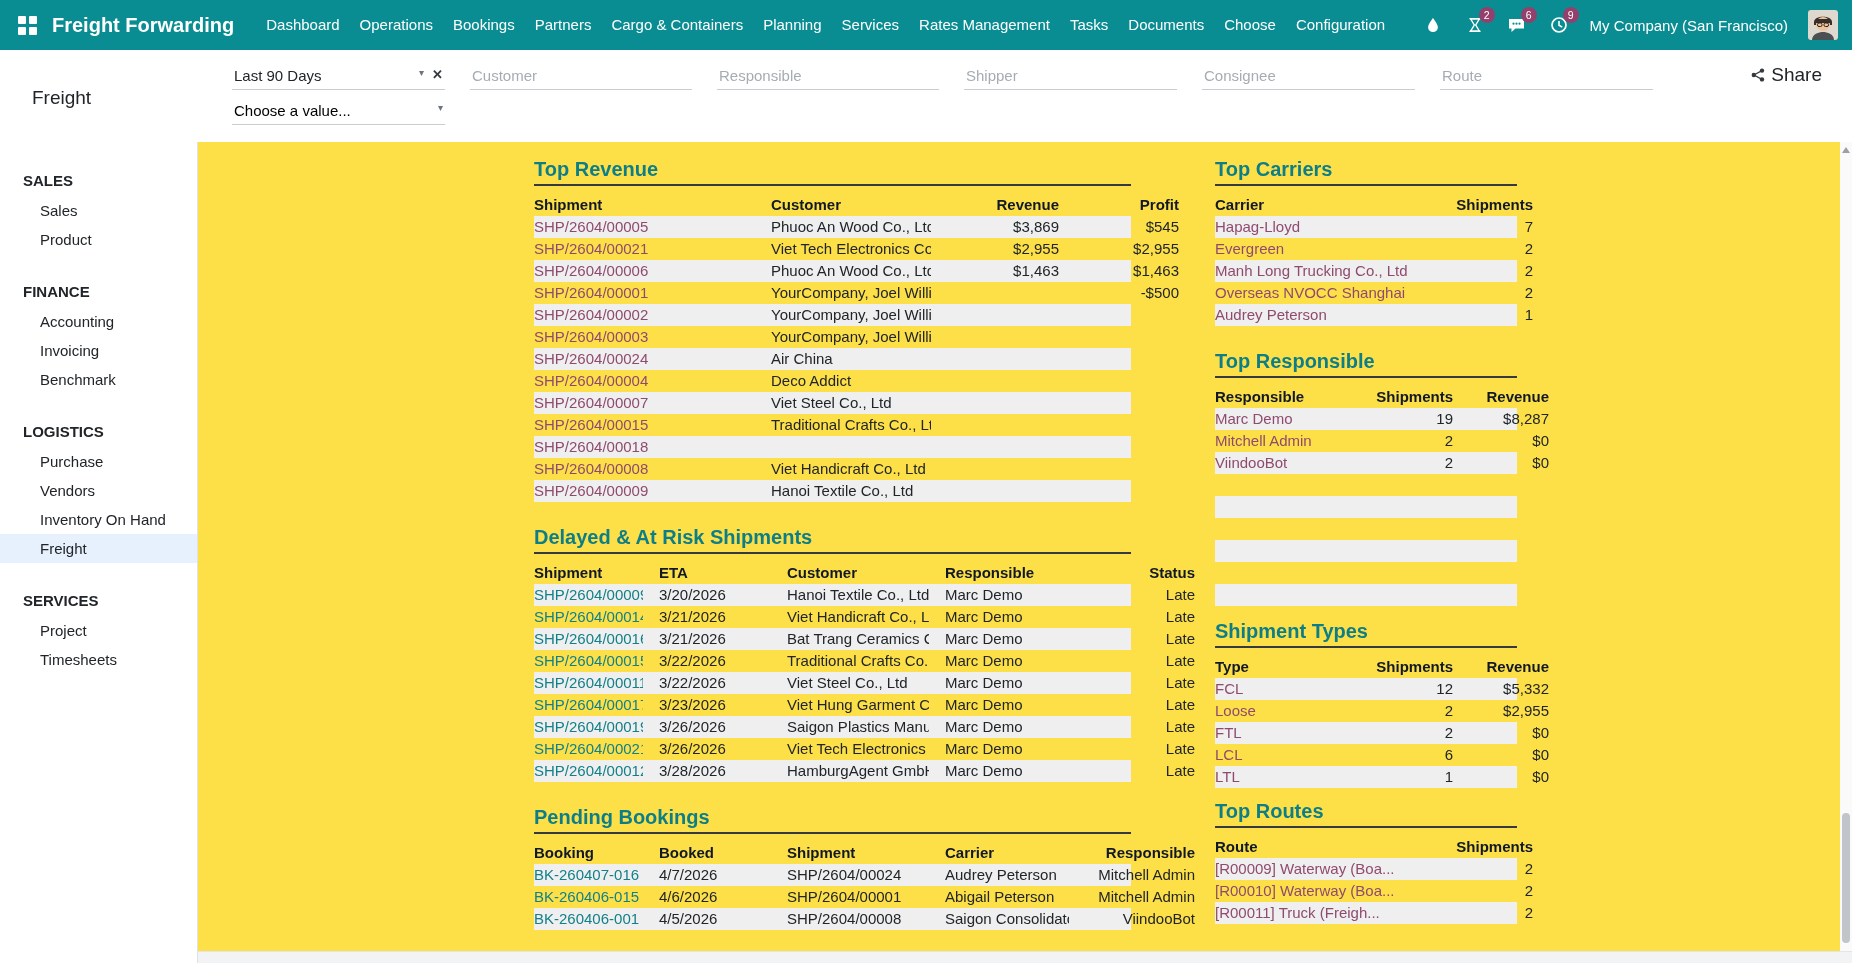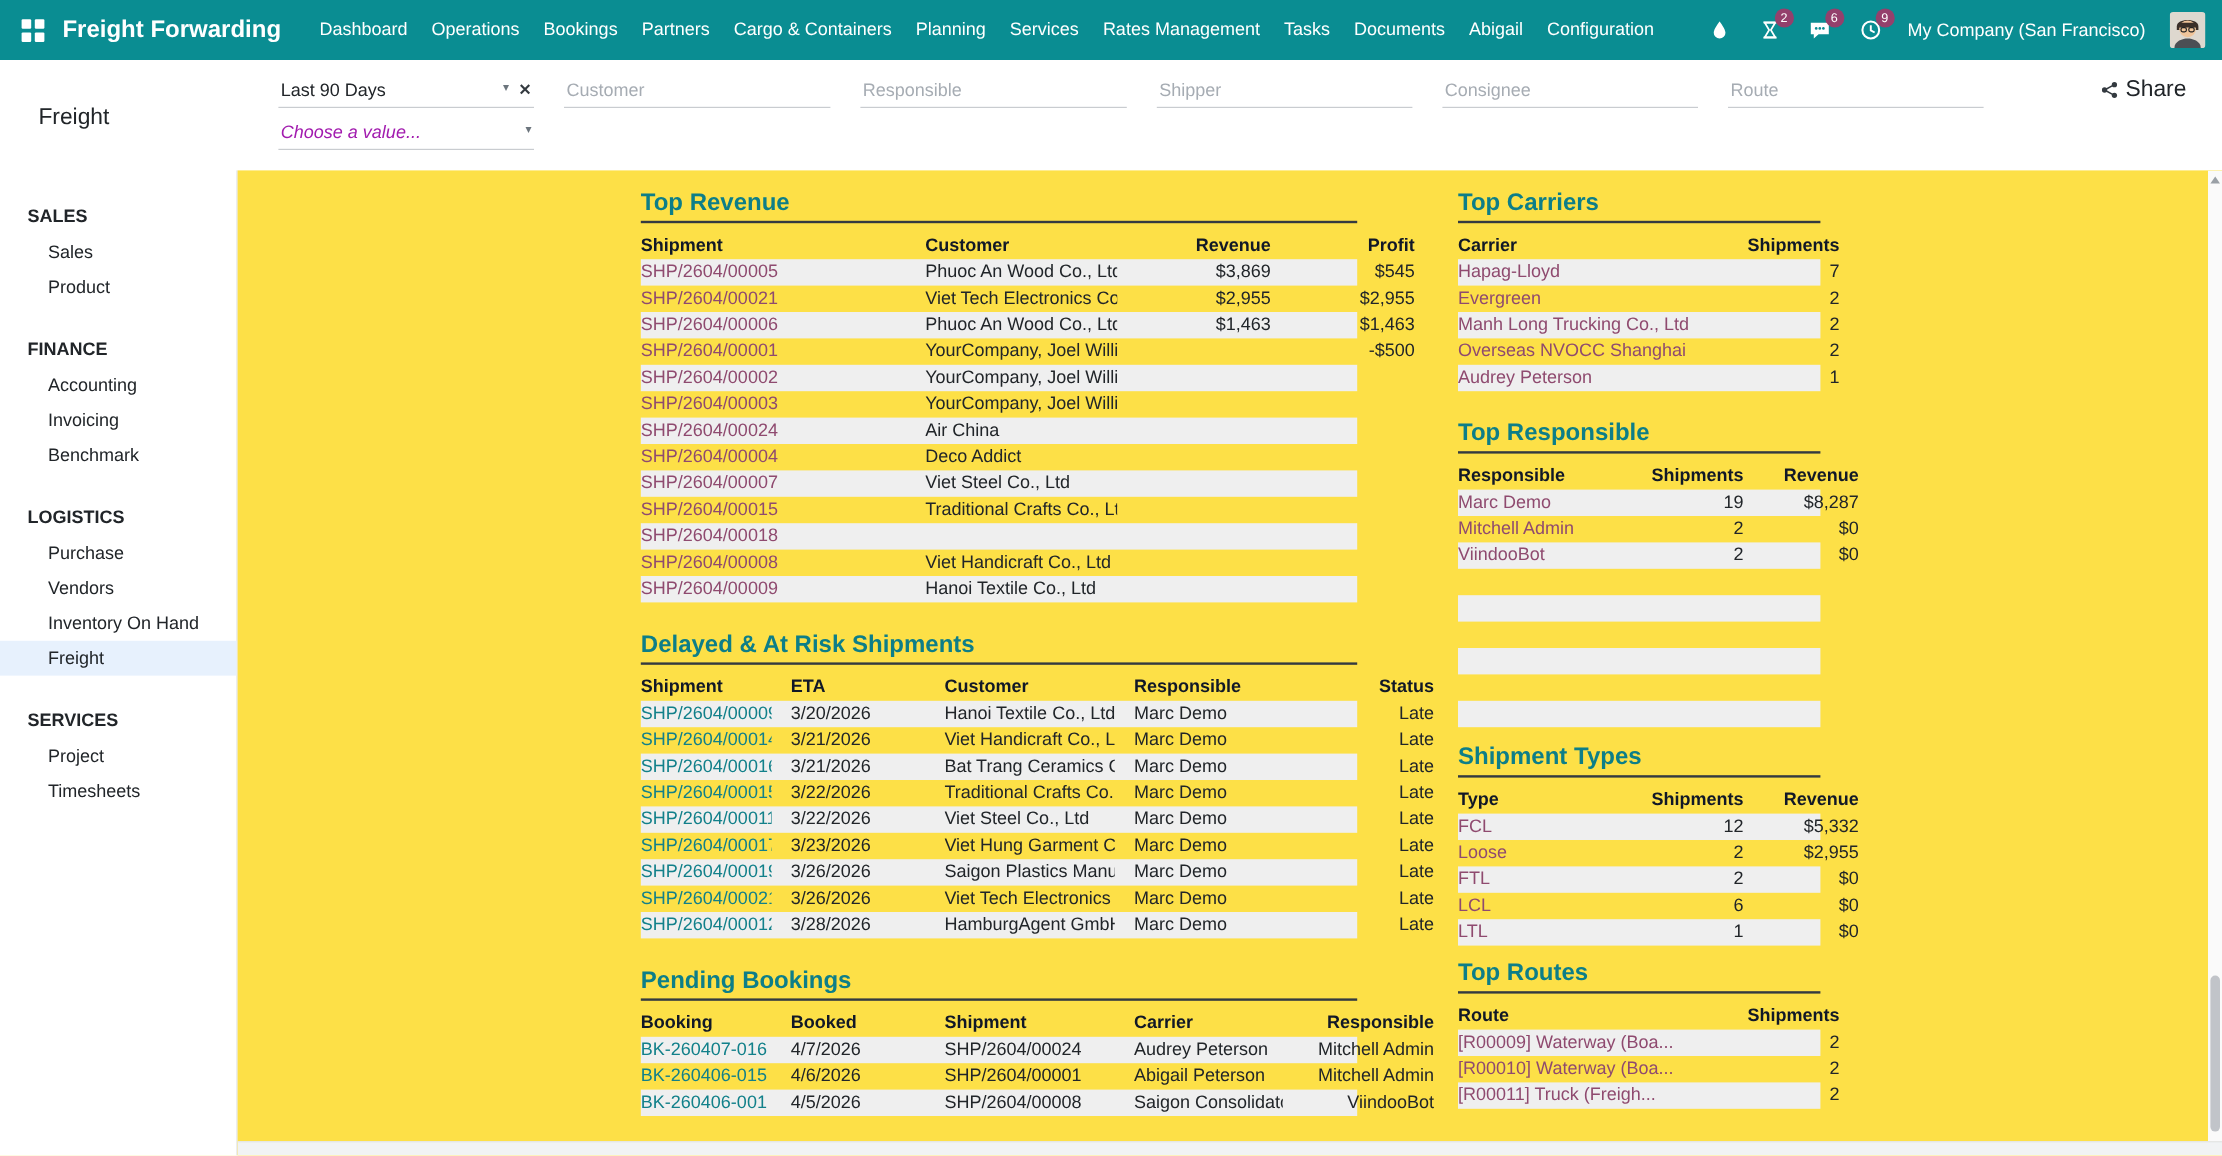--- a/index.html
+++ b/index.html
@@ -30,21 +30,21 @@
   .cp-filters { flex:1; display:flex; flex-direction:column; gap:9px; padding-top:4px; }
   .cp-row { display:flex; gap:25px; align-items:flex-end; }
   .f-field { border-bottom:1px solid #c9ccd0; padding:3px 2px 5px 2px; font-size:15px;
     display:flex; align-items:flex-start; cursor:pointer; }
   .f-field input { border:none; outline:none; width:100%; font-size:15px; background:transparent;
     font-family:"Liberation Sans", sans-serif; }
   .f-field input::placeholder { color:#a6acb3; }
   .w213 { width:213px; } .w222 { width:222px; }
   .caret { color:#6c757d; font-size:10px; margin-left:auto; padding-left:6px; }
   .clear-x { color:#343a40; font-size:13px; font-weight:700; margin-left:8px; cursor:pointer; }
-  .placeholder-text { color:#a21caf;font-style:italic; }
+  .placeholder-text { color:#000000; }
   .share-btn { margin-left:auto; display:flex; align-items:center; gap:6px; font-size:19px;
     color:#212529; cursor:pointer; padding-bottom:4px; }
 
   
   .workspace { display:flex; height:821px; }
   .sidebar { width:198px; border-right:1px solid #dee2e6; padding-top:26px; flex:0 0 auto; }
   .sec { margin-bottom:25px; }
   .sec-title { font-weight:700; font-size:15px; color:#212529; padding:4px 0 4px 23px; margin-bottom:3px; }
   .side-item { font-size:15px; color:#212529; padding:6px 0 6px 40px; cursor:pointer; }
   .side-item.active { background:#E7F1FD; }
@@ -94,21 +94,21 @@
     <span class="menu-item">Dashboard</span>
     <span class="menu-item">Operations</span>
     <span class="menu-item">Bookings</span>
     <span class="menu-item">Partners</span>
     <span class="menu-item">Cargo &amp; Containers</span>
     <span class="menu-item">Planning</span>
     <span class="menu-item">Services</span>
     <span class="menu-item">Rates Management</span>
     <span class="menu-item">Tasks</span>
     <span class="menu-item">Documents</span>
-    <span class="menu-item">Abigail</span>
+    <span class="menu-item">Choose</span>
     <span class="menu-item">Configuration</span>
   </nav>
   <div class="nav-right">
     <div class="systray-btn">
       <svg width="16" height="18" viewBox="0 0 18 18">
           <path d="M9 1C9 1 3.5 8 3.5 11.5a5.5 5.5 0 0 0 11 0C14.5 8 9 1 9 1Z" fill="#fff"></path>
         </svg>
     </div>
     <div class="systray-btn">
       <svg width="16" height="18" viewBox="0 0 18 18">

